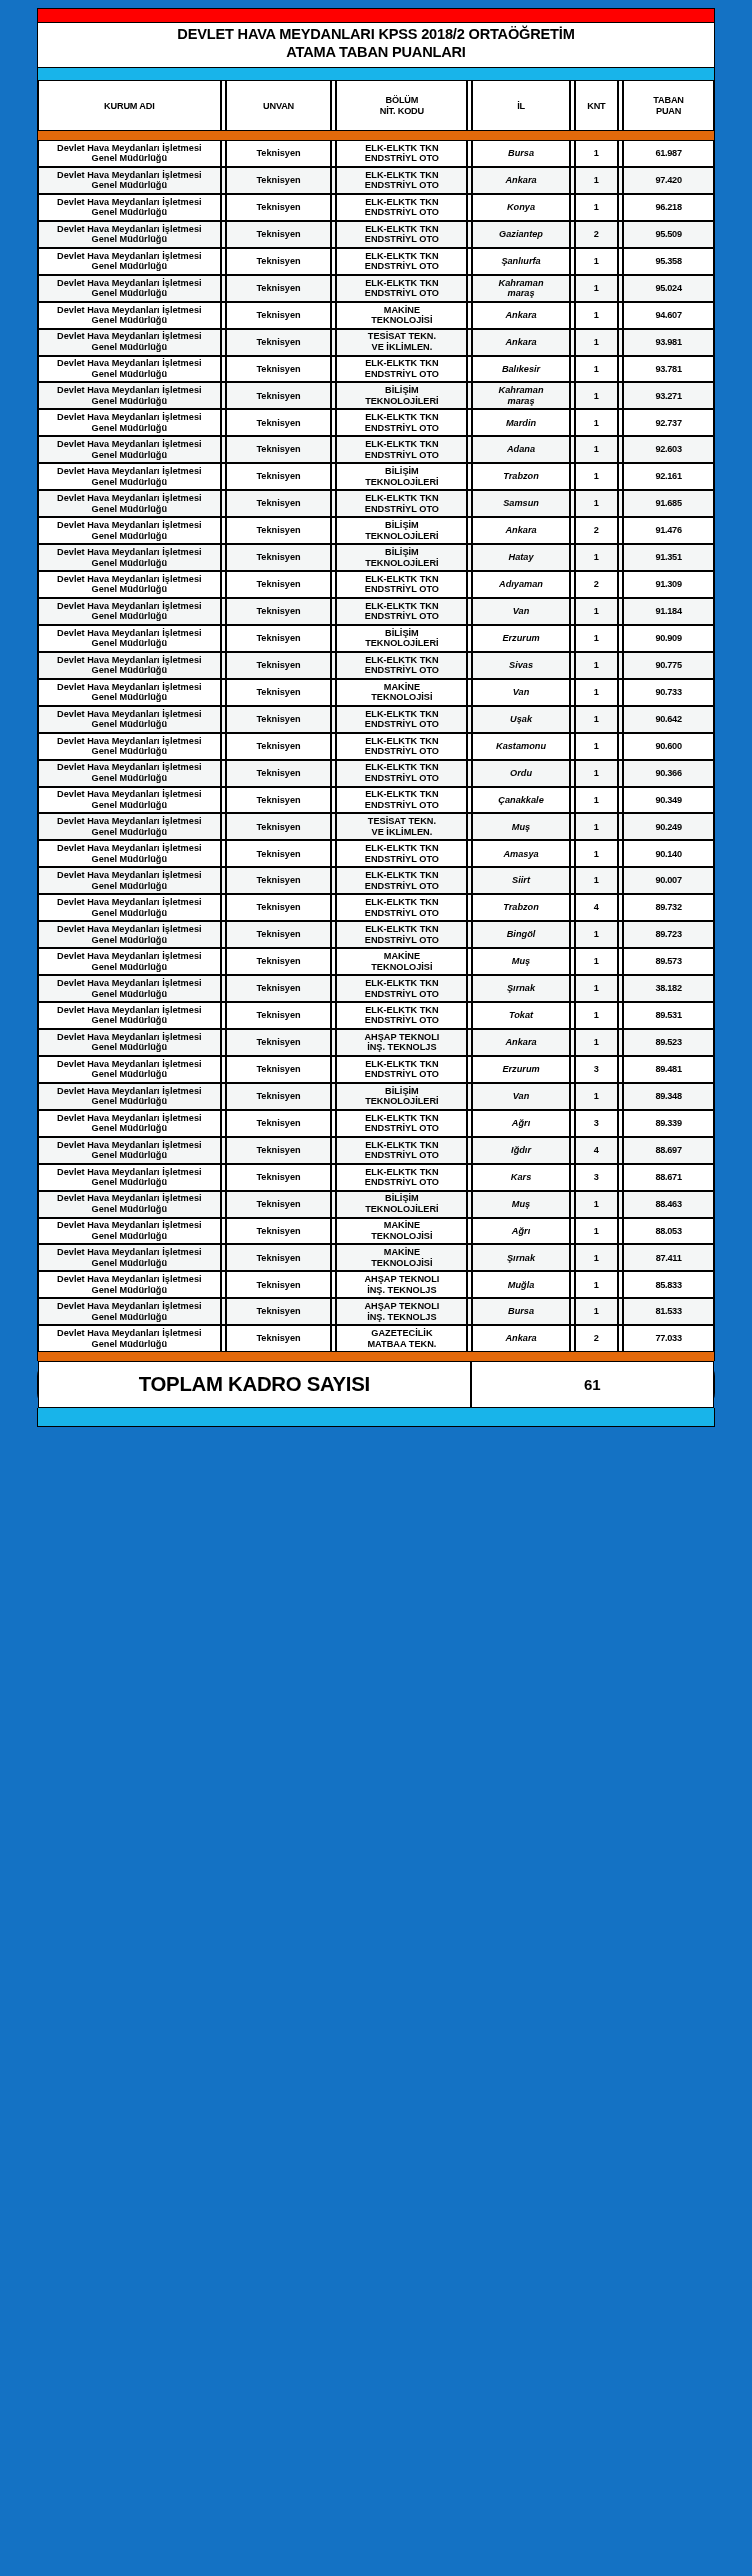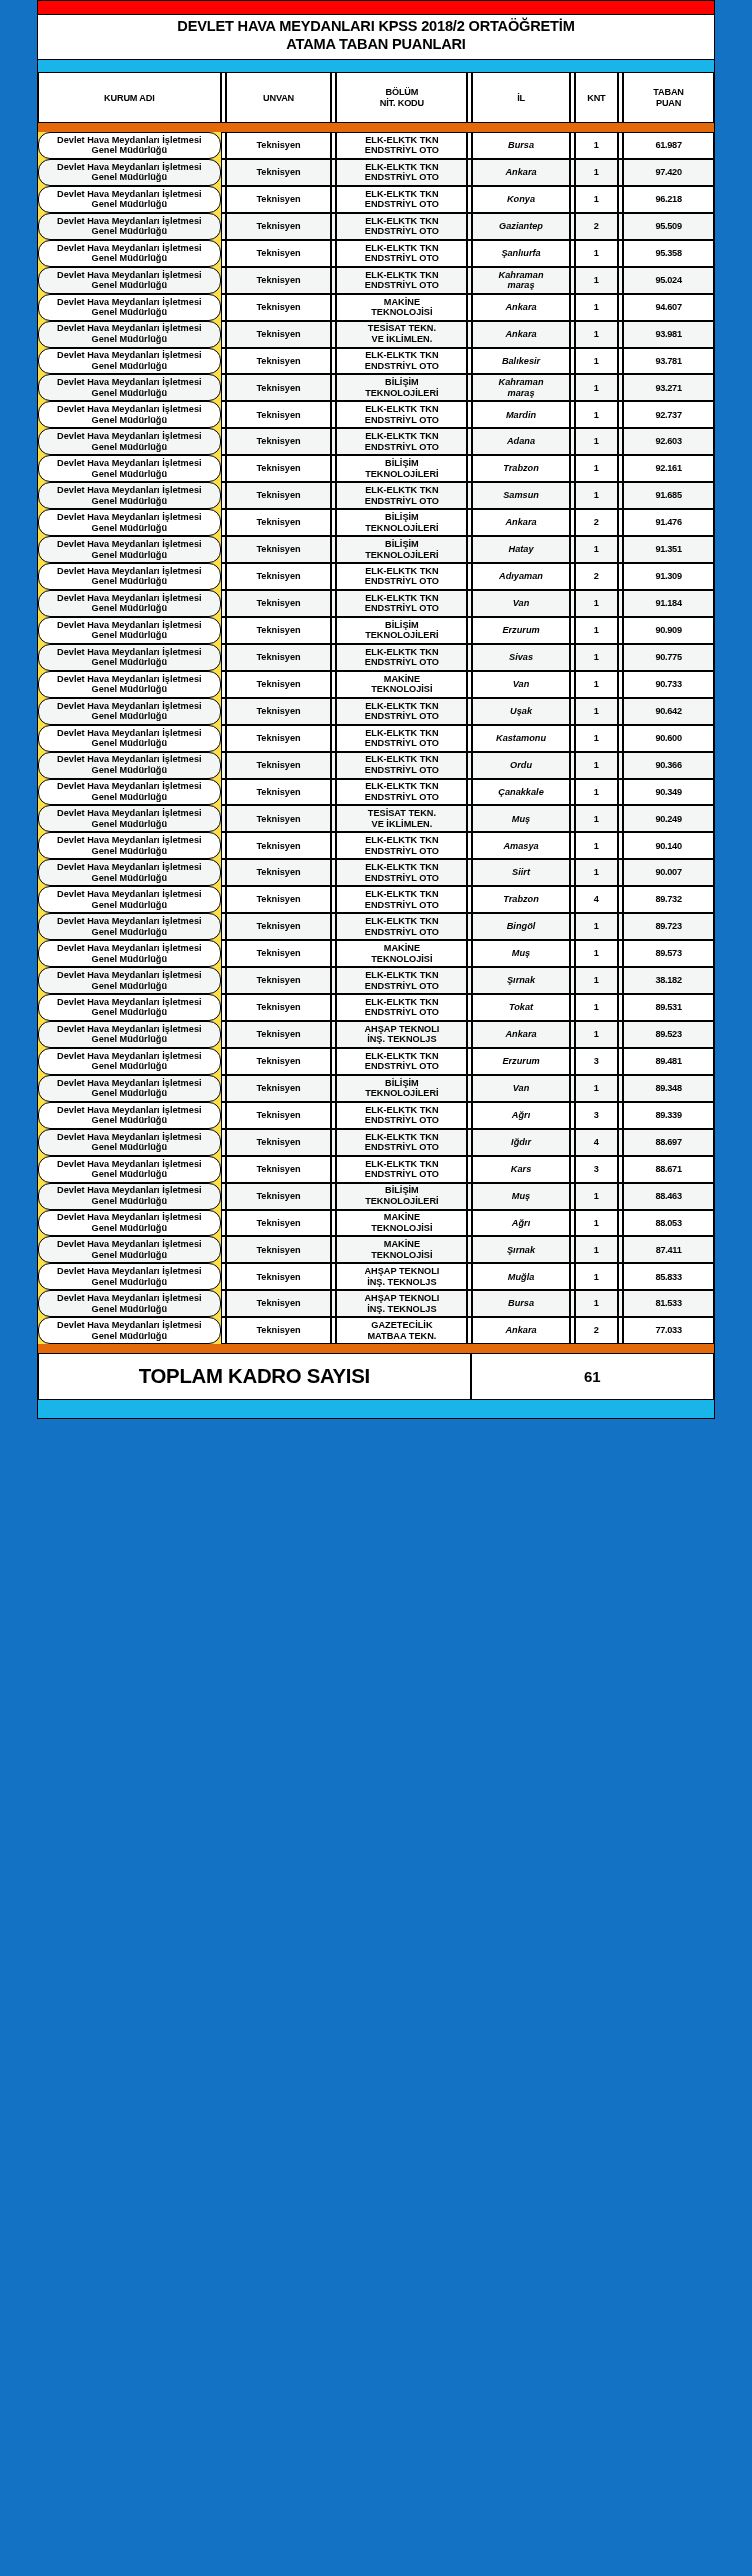--- a/index.html
+++ b/index.html
@@ -13,21 +13,21 @@
     min-height: 2576px;
     font-family: "Liberation Sans", sans-serif;
     -webkit-font-smoothing: antialiased;
   }
 
   .page {
     width: 752px;
     min-height: 2576px;
     background: #1472c4;
     box-sizing: border-box;
-    padding: 0 37px 0 37px;
+    padding: 8px 37px 0 37px;
     position: relative;
   }
 
   
   .top-strip {
     height: 13.6px;
     background: #ff0000;
     border-left: 1.9px solid #000;
     border-right: 1.9px solid #000;
     border-top: 1.9px solid #000;
@@ -56,21 +56,21 @@
     border-left: 1.9px solid #000;
     border-right: 1.9px solid #000;
     box-sizing: border-box;
   }
 
   table.grid {
     width: 100%;
     border-collapse: separate;
     border-spacing: 0;
     table-layout: fixed;
-    background: #fde047;
+    background: #14b8a6;
     border-left: 1.9px solid #000;
     border-right: 1.9px solid #000;
     box-sizing: border-box;
   }
 
   table.grid th, table.grid td {
     background: #ffffff;
     border: 1px solid #000;
     box-sizing: border-box;
     padding: 1.9px 1px;
@@ -110,40 +110,40 @@
   td.gapcell, th.gapcell {
     background: #18b4ea;
     border: none;
     padding: 0;
   }
 
   td.kurum {
     text-align: center;
     font-size: 9.3px;
     padding: 2.9px 1.9px;
-    border-radius: 12px;
   }
   td.unvan { font-size: 9.7px; margin-left: 44px; }
   td.bolum { font-size: 9.7px; }
   td.il    { font-size: 9.7px; font-style: italic; }
   td.knt   { font-size: 9.7px; }
   td.puan  {
     font-size: 17px;
     font-weight: bold;
     letter-spacing: -0.3px;
   }
 
   tr.alt td { background: #f4f6f6; }
 
   
   .total-wrap {
     background: #7dd3fc;
     border-left: 1.9px solid #000;
     border-right: 1.9px solid #000;
     box-sizing: border-box;
+    border-radius: 15px;
   }
   table.total {
     width: 100%;
     border-collapse: separate;
     border-spacing: 0;
     table-layout: fixed;
   }
   table.total td {
     background: #fff;
     border: 1px solid #000;

